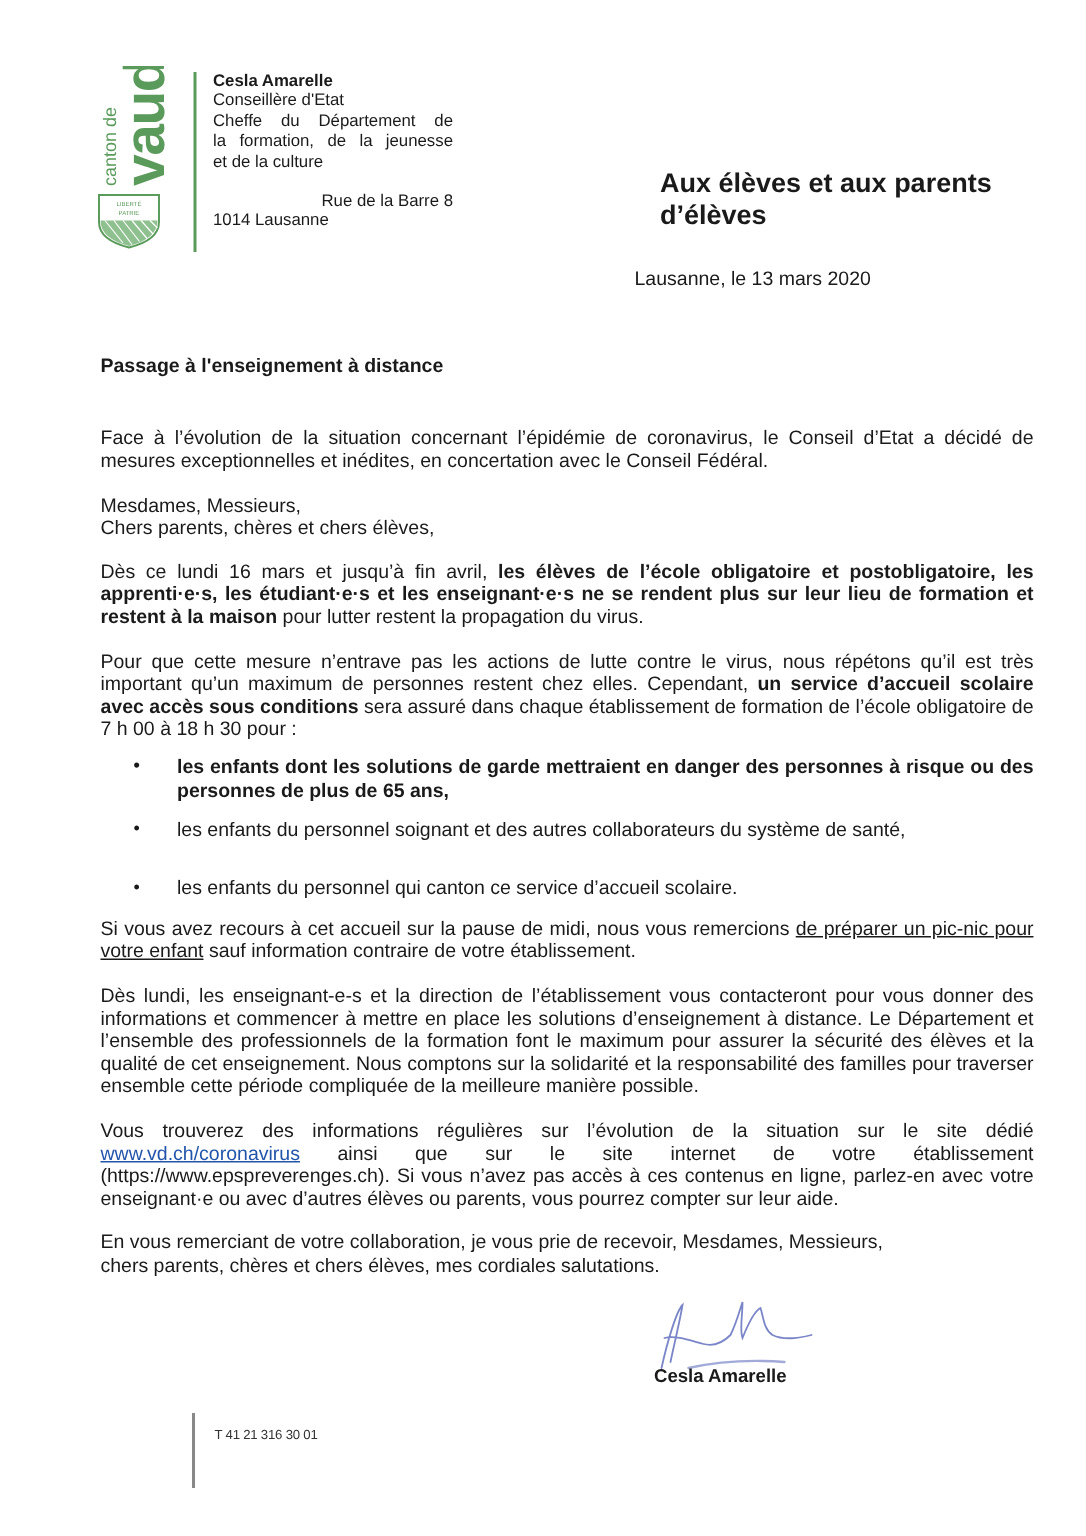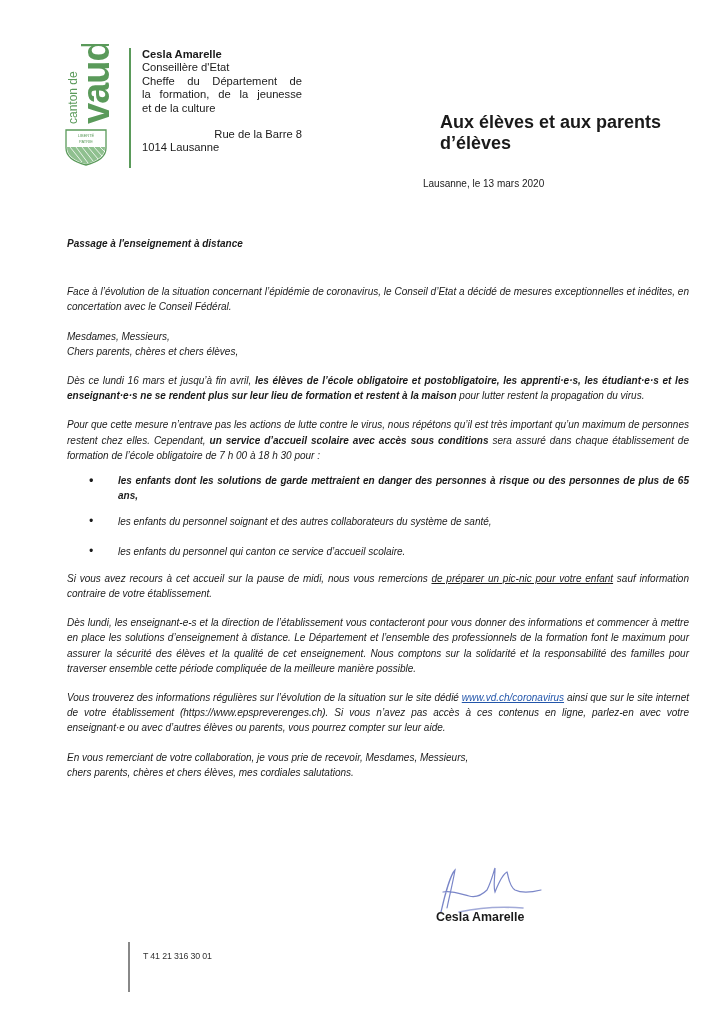--- a/index.html
+++ b/index.html
@@ -12,23 +12,23 @@
     .logo { left: 60px; top: 44px; width: 52px; height: 122px; }
     .logo svg { width: 100%; height: 100%; }
     .green-rule { left: 129px; top: 48px; width: 1.5px; height: 120px; background: #5a9a5a; }
     
     .sender { left: 142px; top: 48px; width: 160px; font-size: 11.2px; line-height: 13.4px; }
     .sender .name { font-weight: bold; }
     .sender .justify { text-align: justify; text-align-last: left; }
     .sender .addr { margin-top: 13px; text-align: right; }
     
     .recipient { left: 440px; top: 112px; font-size: 18px; font-weight: bold; }
-    .date { left: 423px; top: 178px; font-size: 10px; }
+    .date { left: 423px; top: 178px; font-size: 13px; }
     
-    .body { left: 67px; top: 236px; width: 622px; font-size: 10px; line-height: 15.2px; font-style: italic; }
+    .body { left: 67px; top: 236px; width: 622px; font-size: 13px; line-height: 15.2px; }
     .subject { font-weight: bold; margin: 0 0 33px 0; }
     .p { margin: 0 0 14px 0; text-align: justify; }
     .p.left { text-align: left; }
     b { font-weight: bold; }
     .u { text-decoration: underline; }
     .link { color: #2255aa; text-decoration: underline; }
     ul.bullets { list-style: none; margin: 10px 0 12px 0; padding: 0; }
     ul.bullets li { position: relative; padding-left: 51px; margin-bottom: 11px; text-align: justify; }
     ul.bullets li::before { content: "•"; position: absolute; left: 22px; top: 0; font-size: 12px; }
     ul.bullets li.bold { font-weight: bold; }
@@ -90,21 +90,21 @@
   <p class="p">
     <span>Dès ce lundi 16 mars et jusqu’à fin avril, </span><b>les élèves de l’école obligatoire et postobligatoire, les apprenti·e·s, les étudiant·e·s et les enseignant·e·s ne se rendent plus sur leur lieu de formation et restent à la maison</b><span> pour lutter restent la propagation du virus.</span>
   </p>
 
   <p class="p" style="margin-bottom:0;">
     <span>Pour que cette mesure n’entrave pas les actions de lutte contre le virus, nous répétons qu’il est très important qu’un maximum de personnes restent chez elles. Cependant, </span><b>un service d’accueil scolaire avec accès sous conditions</b><span> sera assuré dans chaque établissement de formation de l’école obligatoire de 7 h 00 à 18 h 30 pour :</span>
   </p>
 
   <ul class="bullets">
     <li class="bold">les enfants dont les solutions de garde mettraient en danger des personnes à risque ou des personnes de plus de 65 ans,</li>
-    <li style="margin-bottom:14px;">les enfants du personnel soignant et des autres collaborateurs du système de santé,</li>
+    <li style="margin-bottom:24px;">les enfants du personnel soignant et des autres collaborateurs du système de santé,</li>
     <li>les enfants du personnel qui canton ce service d’accueil scolaire.</li>
   </ul>
 
   <p class="p">
     <span>Si vous avez recours à cet accueil sur la pause de midi, nous vous remercions </span><span class="u">de préparer un pic-nic pour votre enfant</span><span> sauf information contraire de votre établissement.</span>
   </p>
 
   <p class="p">Dès lundi, les enseignant-e-s et la direction de l’établissement vous contacteront pour vous donner des informations et commencer à mettre en place les solutions d’enseignement à distance. Le Département et l’ensemble des professionnels de la formation font le maximum pour assurer la sécurité des élèves et la qualité de cet enseignement. Nous comptons sur la solidarité et la responsabilité des familles pour traverser ensemble cette période compliquée de la meilleure manière possible.</p>
 
   <p class="p">

